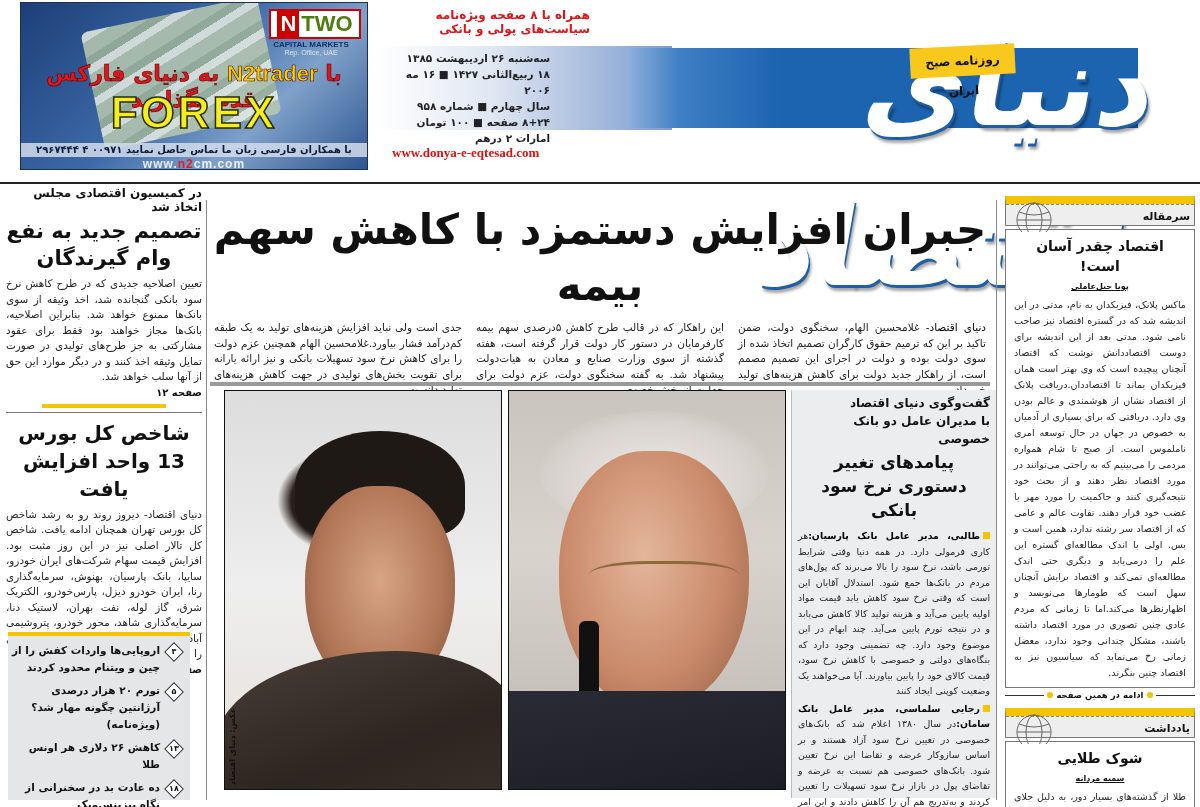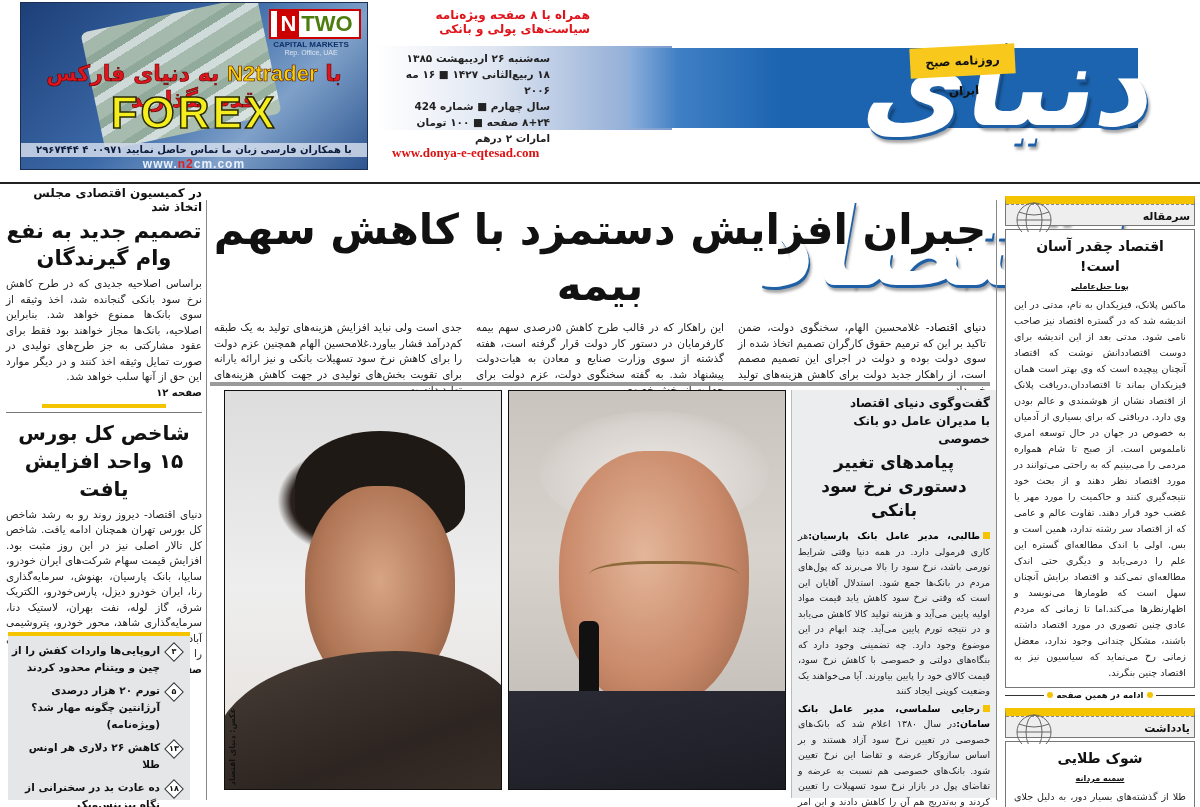--- a/index.html
+++ b/index.html
@@ -160,47 +160,47 @@
     <div class="forex">FOREX</div>
     <div class="contact">با همکاران فارسی زبان ما تماس حاصل نمایید ۰۰۹۷۱ ۴ ۲۹۶۷۴۴۴</div>
     <div class="adurl"><span>www.</span><b>n2</b><span>cm.com</span></div>
   </div>
 
   <div id="promo">همراه با ۸ صفحه ویژه‌نامه سیاست‌های پولی و بانکی</div>
   <div id="dateband"></div>
   <div id="datelines">
     <div>سه‌شنبه ۲۶ اردیبهشت ۱۳۸۵</div>
     <div>۱۸ ربیع‌الثانی ۱۴۲۷ ■ ۱۶ مه ۲۰۰۶</div>
-    <div>سال چهارم ■ شماره 424</div>
+    <div>سال چهارم ■ شماره ۹۵۸</div>
     <div>۸+۲۴ صفحه ■ ۱۰۰ تومان</div>
     <div>امارات ۲ درهم</div>
   </div>
   <div id="siteurl">www.donya-e-eqtesad.com</div>
 
   <div id="logo">
     <div class="band"></div>
     <div class="title">دنیای اقتصاد</div>
     <div class="tag">روزنامه صبح ایران</div>
   </div>
 </div>
 
 <div class="hrule" style="left:0;top:182px;width:1200px;"></div>
 
 <div id="left">
   <div>
     <div class="kicker-sm">در کمیسیون اقتصادی مجلس اتخاذ شد</div>
     <div class="hd-big" style="margin-top:4px;">تصمیم جدید به نفع وام گیرندگان</div>
-    <div class="body-sm" style="margin-top:4px;">براساس اصلاحیه جدیدی که در طرح کاهش نرخ سود بانکی گنجانده شد، اخذ وثیقه از سوی بانک‌ها ممنوع خواهد شد. بنابراین اصلاحیه، بانک‌ها مجاز خواهند بود فقط برای عقود مشارکتی به جز طرح‌های تولیدی در صورت تمایل وثیقه اخذ کنند و در دیگر موارد این حق از آنها سلب خواهد شد.</div>
+    <div class="body-sm" style="margin-top:4px;">تعیین اصلاحیه جدیدی که در طرح کاهش نرخ سود بانکی گنجانده شد، اخذ وثیقه از سوی بانک‌ها ممنوع خواهد شد. بنابراین اصلاحیه، بانک‌ها مجاز خواهند بود فقط برای عقود مشارکتی به جز طرح‌های تولیدی در صورت تمایل وثیقه اخذ کنند و در دیگر موارد این حق از آنها سلب خواهد شد.</div>
     <div class="pg-ref">صفحه ۱۲</div>
   </div>
   <div class="yellow-line"></div>
   <div class="gray-rule"></div>
 
   <div style="margin-top:6px;">
-    <div class="hd-big" style="font-size:20px;line-height:28px;">شاخص کل بورس ۱۵ واحد افزایش یافت</div>
+    <div class="hd-big" style="font-size:20px;line-height:28px;">شاخص کل بورس 13 واحد افزایش یافت</div>
     <div class="body-sm" style="margin-top:4px;">دنیای اقتصاد- دیروز روند رو به رشد شاخص کل بورس تهران همچنان ادامه یافت. شاخص کل تالار اصلی نیز در این روز مثبت بود. افزایش قیمت سهام شرکت‌های ایران خودرو، سایپا، بانک پارسیان، بهنوش، سرمایه‌گذاری رنا، ایران خودرو دیزل، پارس‌خودرو، الکتریک شرق، گاز لوله، نفت بهران، لاستیک دنا، سرمایه‌گذاری شاهد، محور خودرو، پتروشیمی آبادان و سرمایه‌گذاری تیرو رشد شاخص کل را باعث شد.</div>
     <div class="pg-ref">صفحه ۱۱ و ۱۹</div>
   </div>
 </div>
 
 <div id="teasers">
   <div class="teaser">
     <div class="num">
         <span class="diamond"></span>
         <span class="n">۳</span>

